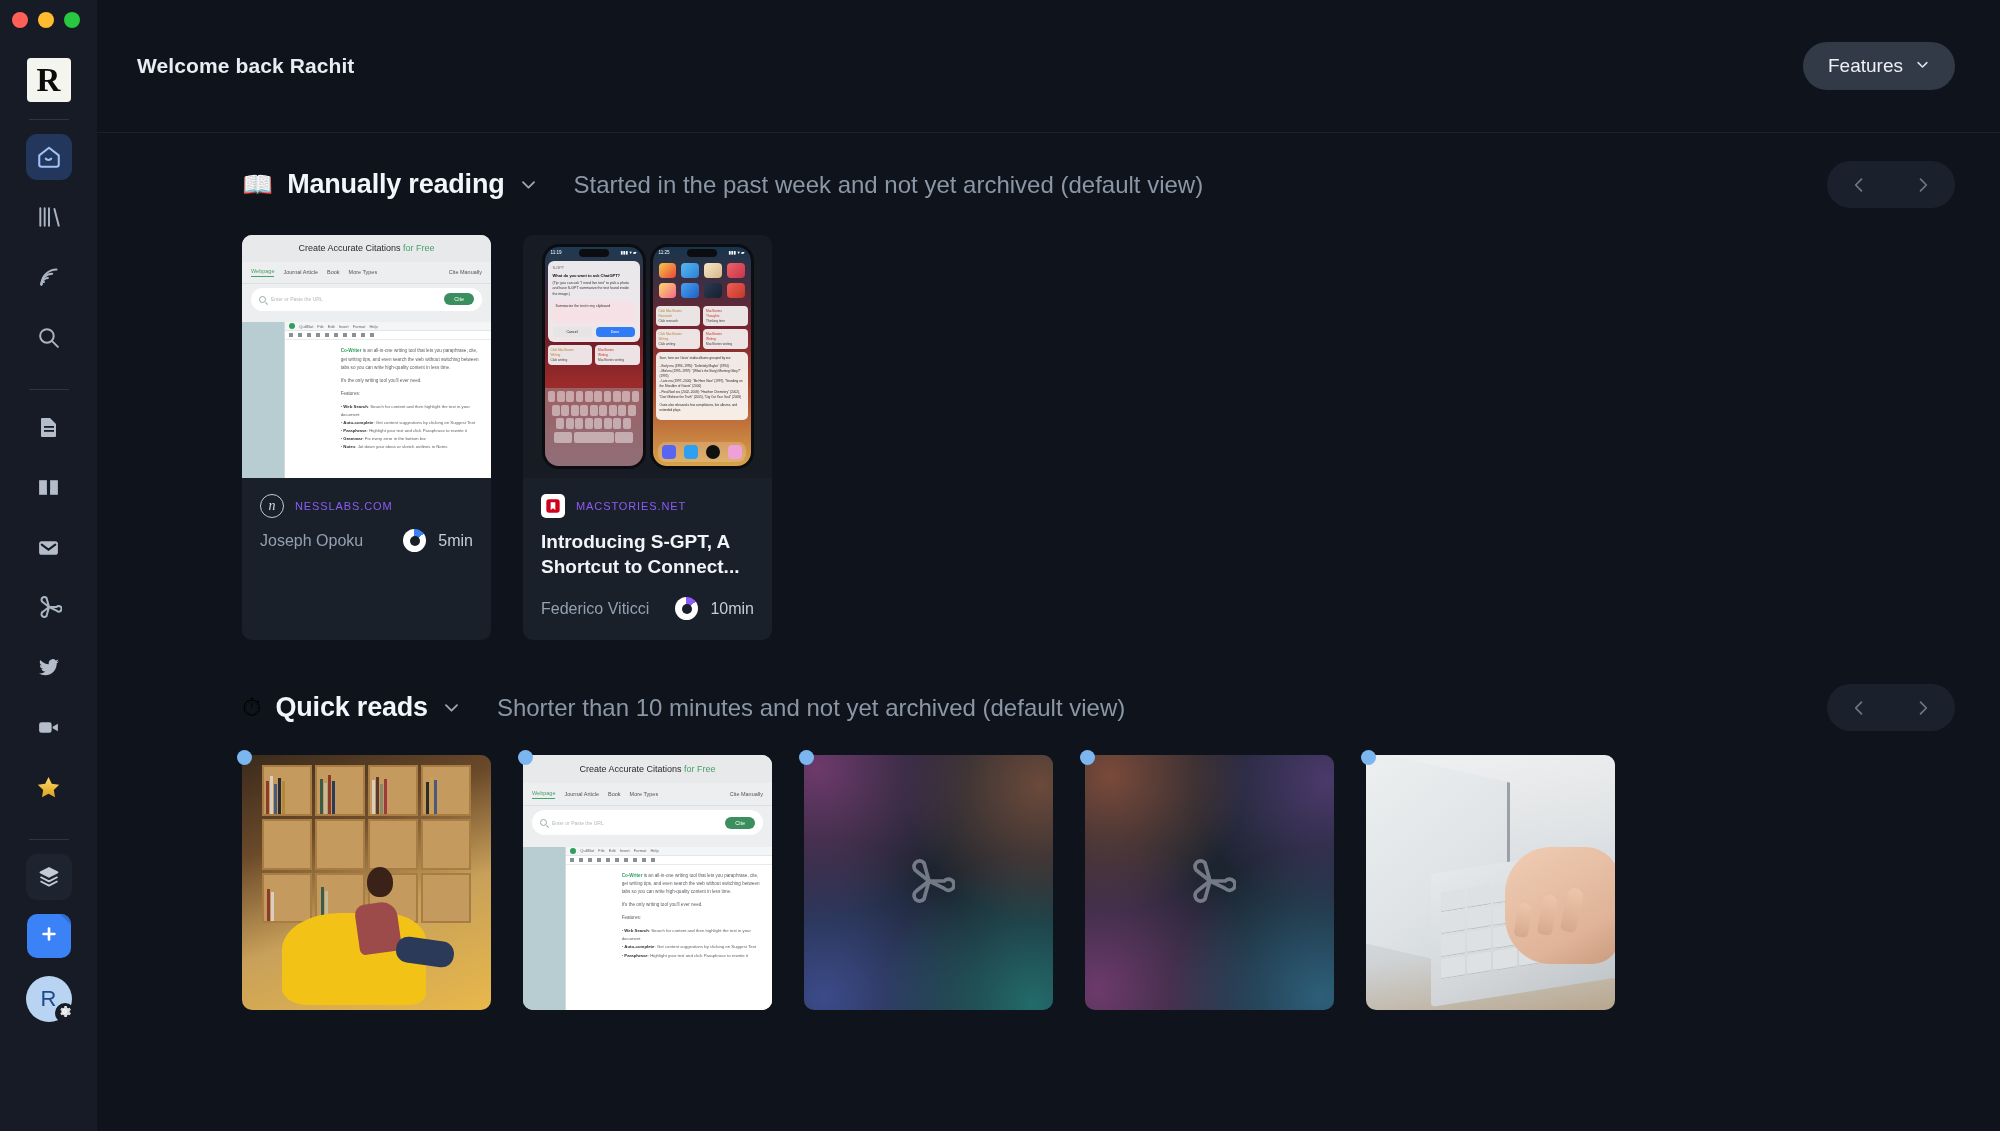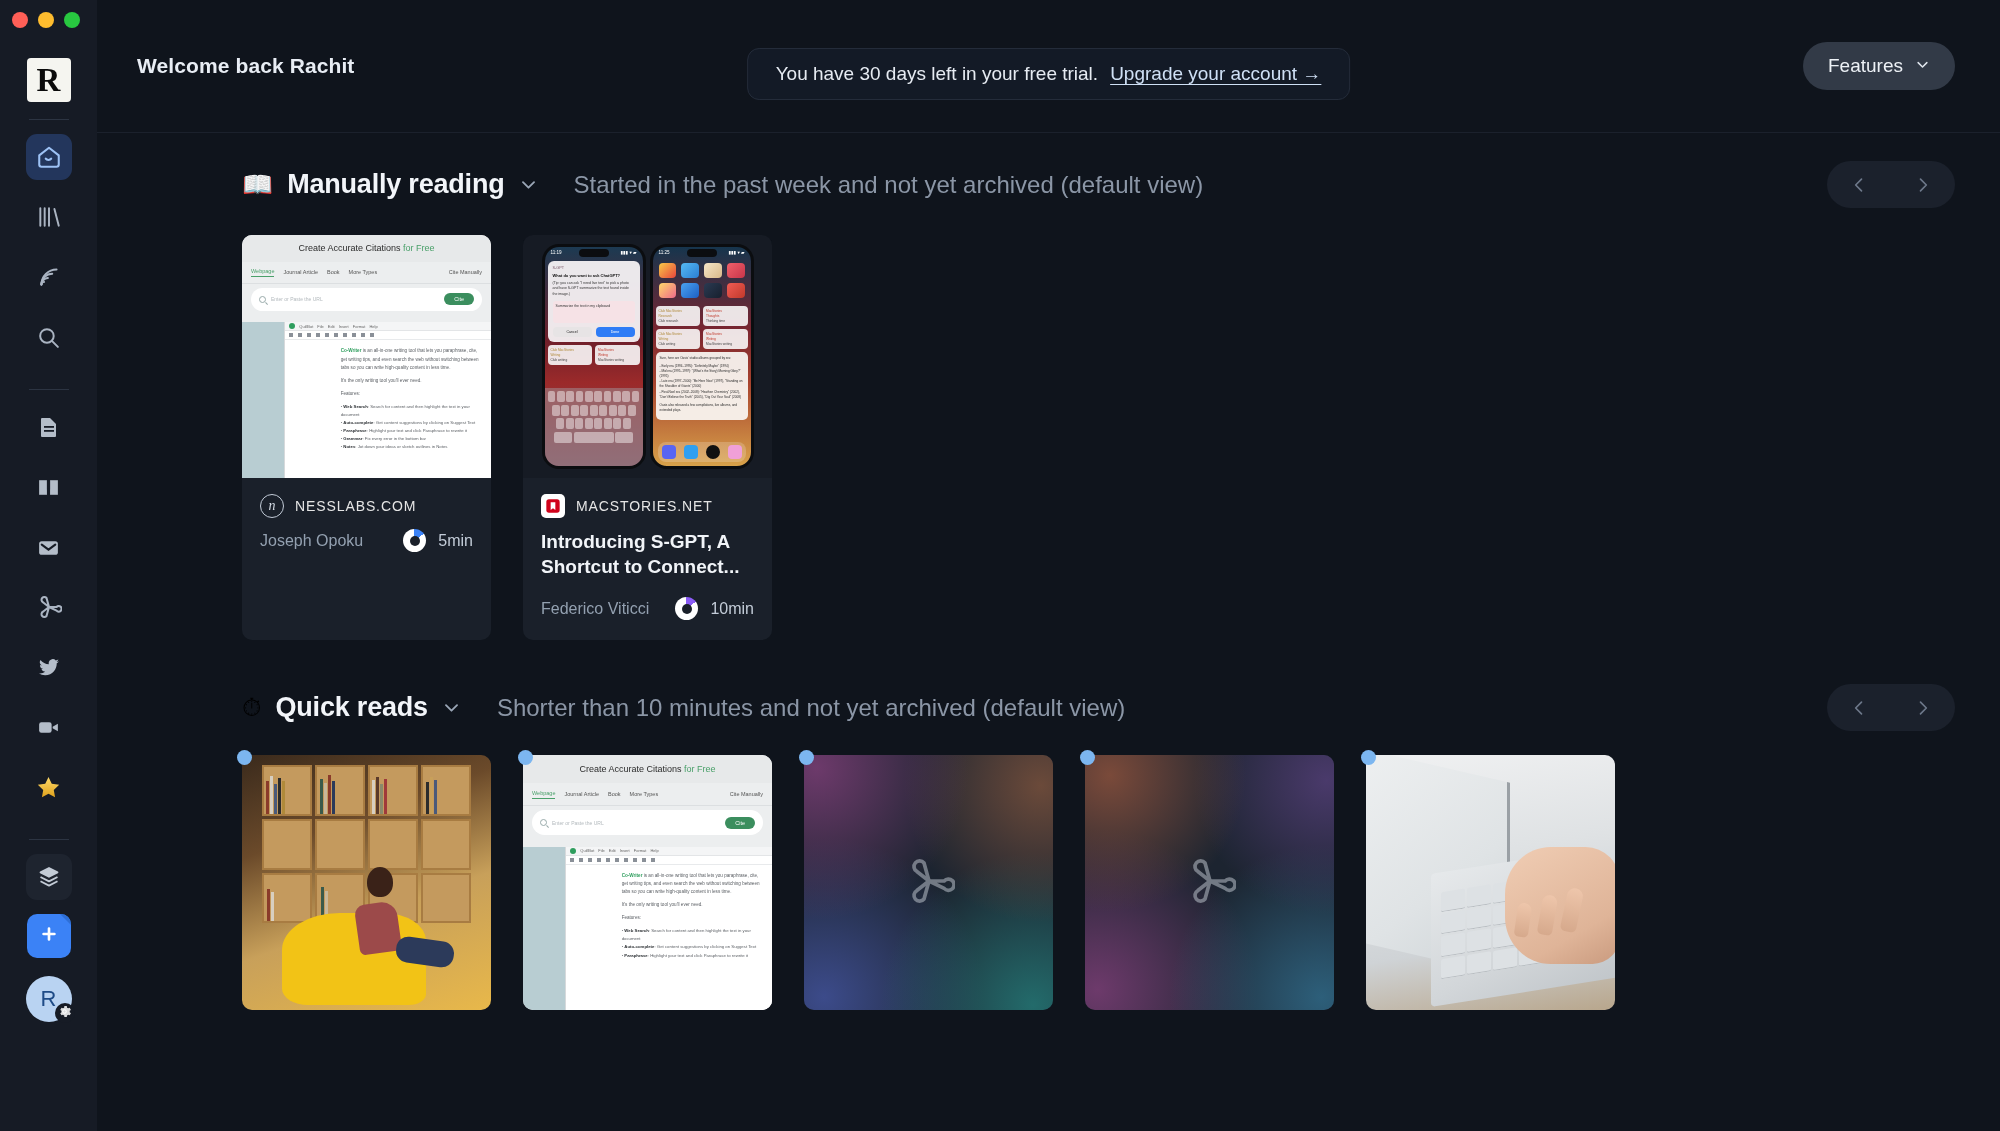--- a/index.html
+++ b/index.html
@@ -122,21 +122,21 @@
 
   
   .row { display: flex; gap: 32px; margin-top: 35px; }
   .card { width: 249px; flex: 0 0 249px; background: #1a202a; border-radius: 10px; overflow: hidden; cursor: pointer; }
   .thumb { width: 249px; height: 243px; overflow: hidden; position: relative; background: #0b0f16; }
   .card-body { padding: 16px 18px 20px; }
   .src-row { display: flex; align-items: center; gap: 11px; margin-bottom: 11px; }
   .favicon { width: 24px; height: 24px; border-radius: 5px; flex: 0 0 24px; display: flex; align-items: center; justify-content: center; }
   .fav-ness { background: #1a202a; border: 1.6px solid #c3ccd8; color: #d3dae3; font-family: "Liberation Serif", serif; font-style: italic; font-size: 14px; border-radius: 50%; }
   .fav-mac { background: #ffffff; }
-  .src-name { font-size: 14px; letter-spacing: .9px; color: #e5e5e5; font-weight: 500; }
+  .src-name { font-size: 11px; letter-spacing: .9px; color: #8b5cf6; font-weight: 500; }
   .card-title { font-size: 19px; font-weight: 700; line-height: 1.32; color: #f1f4f8; margin-bottom: 18px; min-height: 50px; }
   .meta-row { display: flex; align-items: center; }
   .author { font-size: 16px; color: #93a0b0; }
   .read-meta { margin-left: auto; display: flex; align-items: center; gap: 12px; }
   .ring { width: 23px; height: 23px; border-radius: 50%; display: block; }
   .dur { font-size: 16px; color: #c3ccd8; }
 
   
   .row-quick { display: flex; gap: 32px; margin-top: 32px; }
   .qcard { width: 249px; flex: 0 0 249px; position: relative; }
@@ -393,24 +393,20 @@
         </span>
       </div>
     </div>
   </div>
 
   <div class="main">
 
     <div class="topbar">
       <div class="welcome">Welcome back Rachit</div>
 
-      <div class="trial-pill">
-        <span class="trial-text">You have 30 days left in your free trial.</span>
-        <a class="trial-link">Upgrade your account →</a>
-      </div>
 
       <button class="configure">
         <span>Features</span>
         <span>
           <svg width="15" height="15" viewBox="0 0 24 24" fill="none" stroke="#dfe5ec" stroke-width="2.4" stroke-linecap="round" stroke-linejoin="round">
               <path d="m5 9 7 7 7-7"></path>
             </svg>
         </span>
       </button>
     </div>

